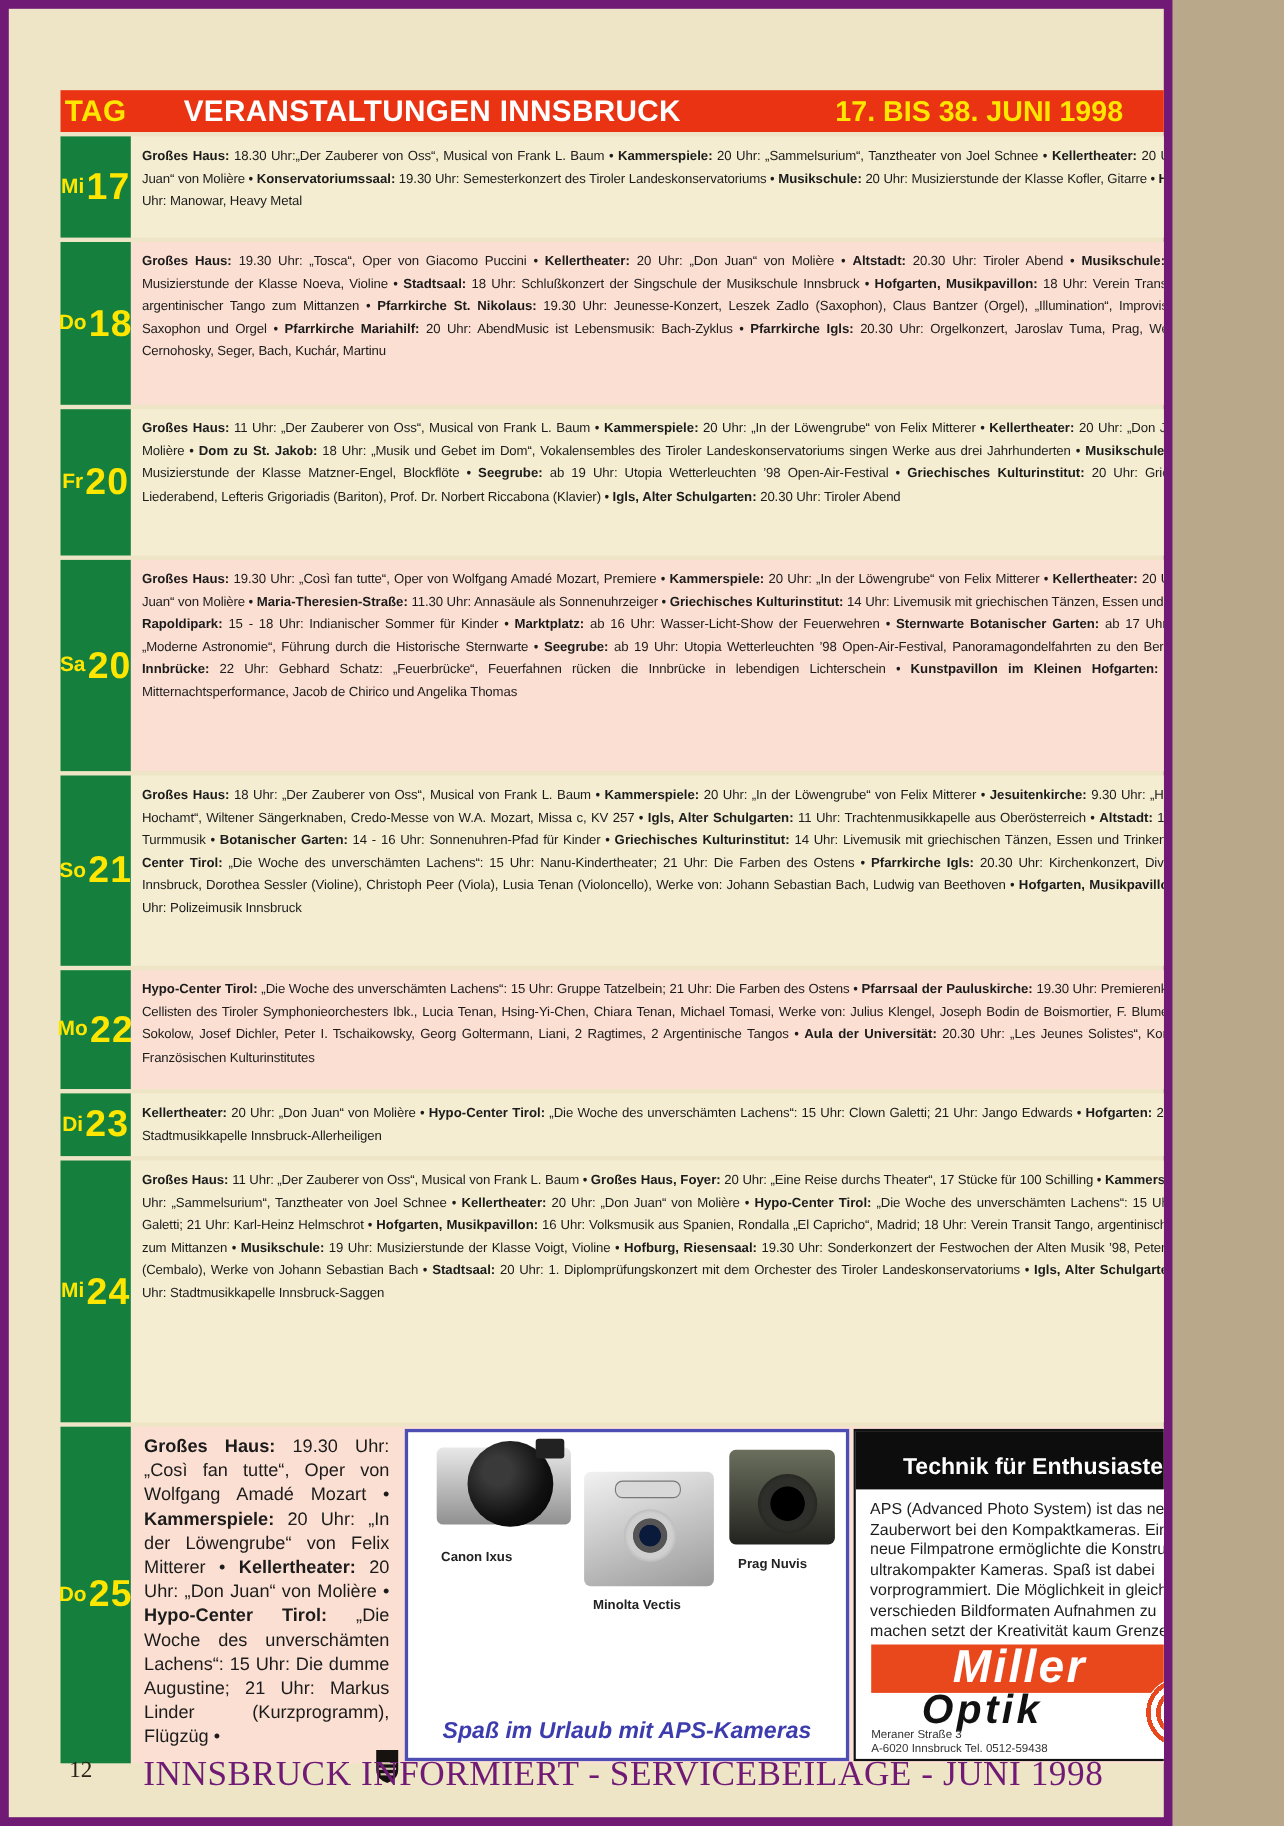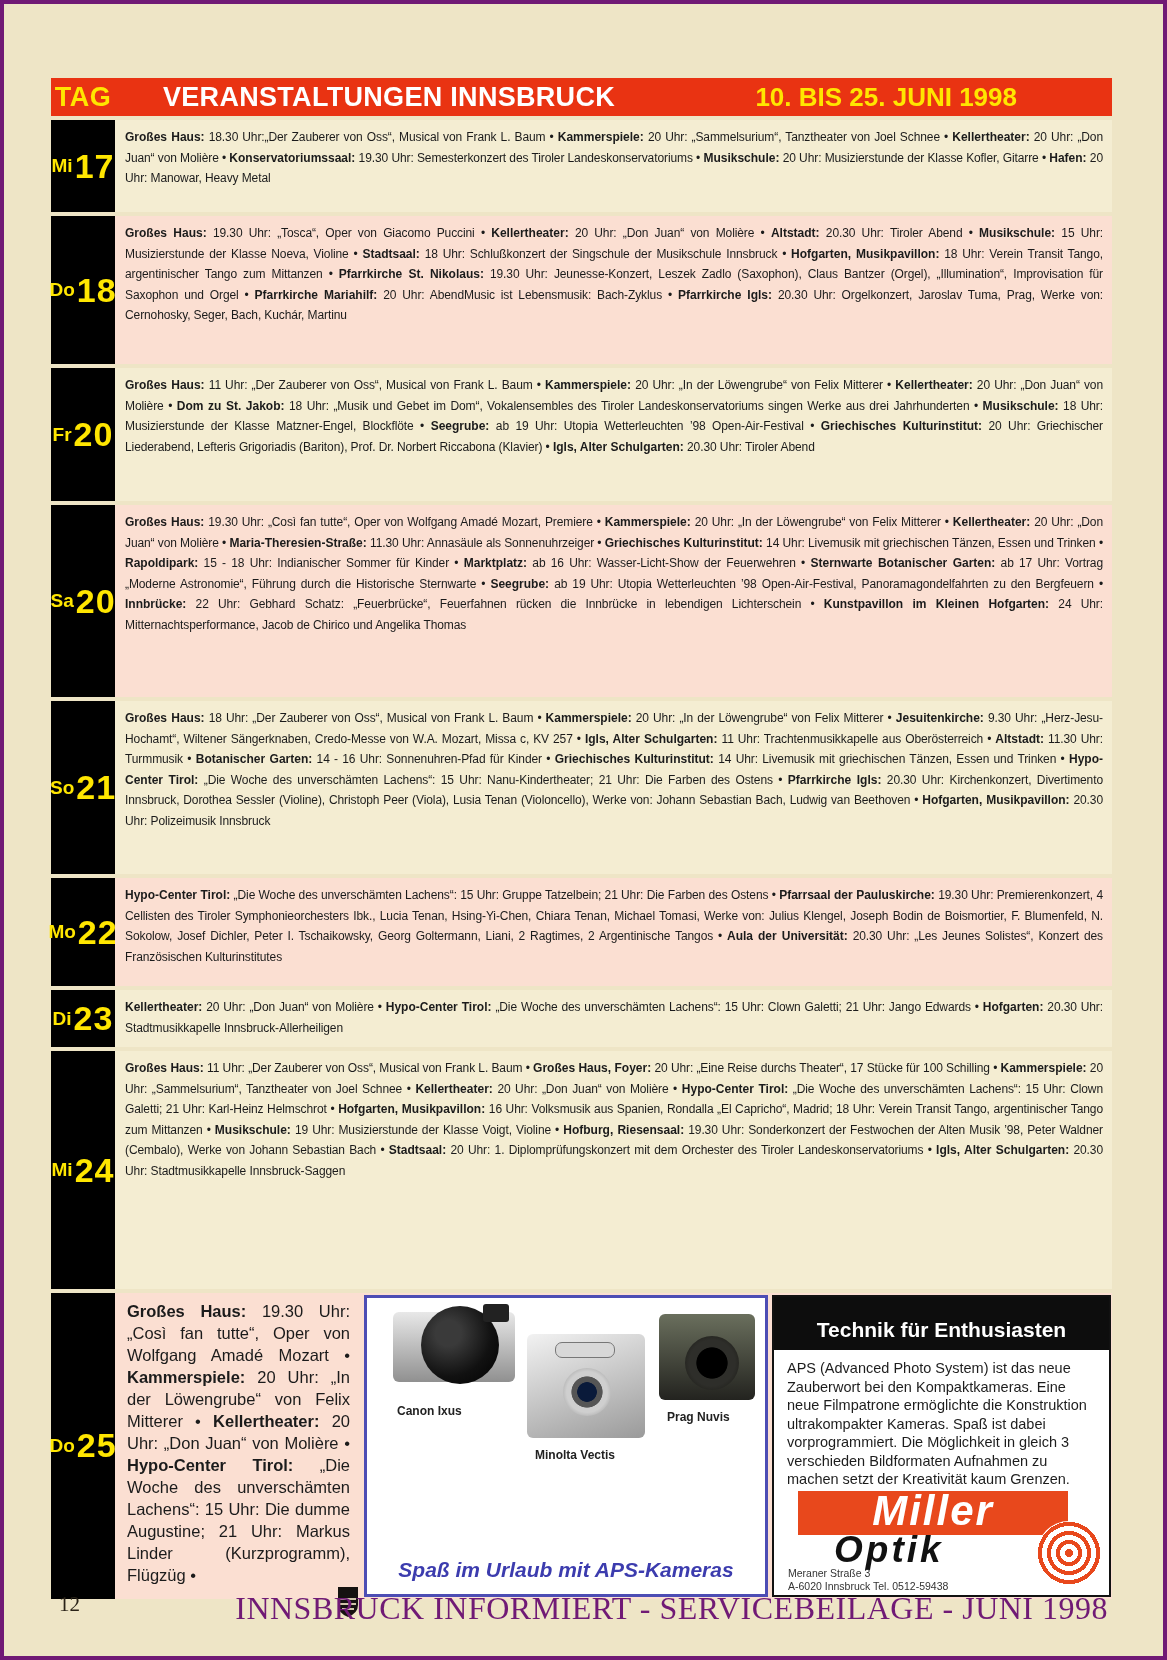--- a/index.html
+++ b/index.html
@@ -1,21 +1,21 @@
 <!DOCTYPE html>
 <html><head>
 <meta charset="utf-8">
 <style>
   html,body{margin:0;padding:0;background:#b9a98a;}
   .page{
     position:relative;
-    width:1167px;height:1660px;
+    width:1066px;height:1660px;
     box-sizing:border-box;
     background:#eee5c6;
-    border:4px solid #701a75;
+    border:8px solid #701a75;
     overflow:hidden;
     font-family:"Liberation Sans", sans-serif;
   }
   .content{position:absolute;left:47px;top:74px;width:1061px;}
   
   .hdr{
     display:flex;align-items:center;
     background:#e93312;height:38px;margin-bottom:4px;
   }
   .hdr .tag{
@@ -24,21 +24,21 @@
   }
   .hdr .title{
     margin-left:48px;color:#ffffff;font-weight:bold;font-size:27px;letter-spacing:.3px;
   }
   .hdr .daterange{
     margin-left:auto;margin-right:95px;color:#ffe600;font-weight:bold;font-size:26px;
   }
   
   .row{display:flex;margin-bottom:4px;}
   .day-cell{
-    width:64px;flex:0 0 64px;background:#000000;
+    width:64px;flex:0 0 64px;background:#15803d;
     display:flex;align-items:center;justify-content:center;
     color:#ffe600;
   }
   .day-abbr{font-weight:bold;font-size:19px;margin-right:2px;}
   .day-num{font-weight:bold;font-size:34px;letter-spacing:1px;}
   .day-text{
     flex:1;box-sizing:border-box;
     padding:7px 9px 6px 10px;
     font-size:12px;line-height:20.5px;color:#1b1b1b;
     text-align:justify;letter-spacing:-0.1px;
@@ -102,21 +102,21 @@
   }
   .ad-right-hdr{
     background:#0d0d0d;color:#fff;text-align:center;
     font-size:21px;font-weight:bold;padding:21px 0 8px 0;
   }
   .ad-right-body{
     padding:9px 12px 0 13px;font-size:14.5px;line-height:18.5px;color:#1d1d1d;
   }
   .miller{position:relative;height:104px;margin-top:2px;}
   .miller-red{
-    position:absolute;left:24px;top:0;width:270px;height:44px;background:#e8481c;
+    position:absolute;left:14px;top:0;width:270px;height:44px;background:#e8481c;
     color:#fff;font-weight:bold;font-style:italic;font-size:42px;line-height:40px;
     text-align:center;letter-spacing:2px;overflow:hidden;
   }
   .miller-optik{
     position:absolute;left:60px;top:38px;
     color:#111;font-weight:bold;font-style:italic;font-size:37px;letter-spacing:3px;
   }
   .miller-rings{
     position:absolute;right:8px;top:30px;width:64px;height:64px;border-radius:50%;
     background:repeating-radial-gradient(circle,#e8481c 0 4px,#fff 4px 9px);
@@ -138,21 +138,21 @@
 </style>
 </head>
 <body>
 
 <div class="page">
   <div class="content">
 
     <div class="hdr">
       <span class="tag">TAG</span>
       <span class="title">VERANSTALTUNGEN INNSBRUCK</span>
-      <span class="daterange">10. BIS 25. JUNI 1998</span>
+      <span class="daterange">17. BIS 38. JUNI 1998</span>
     </div>
 
     <div class="rows" id="day-rows">
         <div class="row">
           <div class="day-cell">
             <span class="day-abbr">Mi</span>
             <span class="day-num">17</span>
           </div>
           <div class="day-text"><b>Großes Haus:</b> 18.30 Uhr:„Der Zauberer von Oss“, Musical von Frank L. Baum • <b>Kammerspiele:</b> 20 Uhr: „Sammelsurium“, Tanztheater von Joel Schnee • <b>Kellertheater:</b> 20 Uhr: „Don Juan“ von Molière • <b>Konservatoriumssaal:</b> 19.30 Uhr: Semesterkonzert des Tiroler Landeskonservatoriums • <b>Musikschule:</b> 20 Uhr: Musizierstunde der Klasse Kofler, Gitarre • <b>Hafen:</b> 20 Uhr: Manowar, Heavy Metal</div>
         </div>

